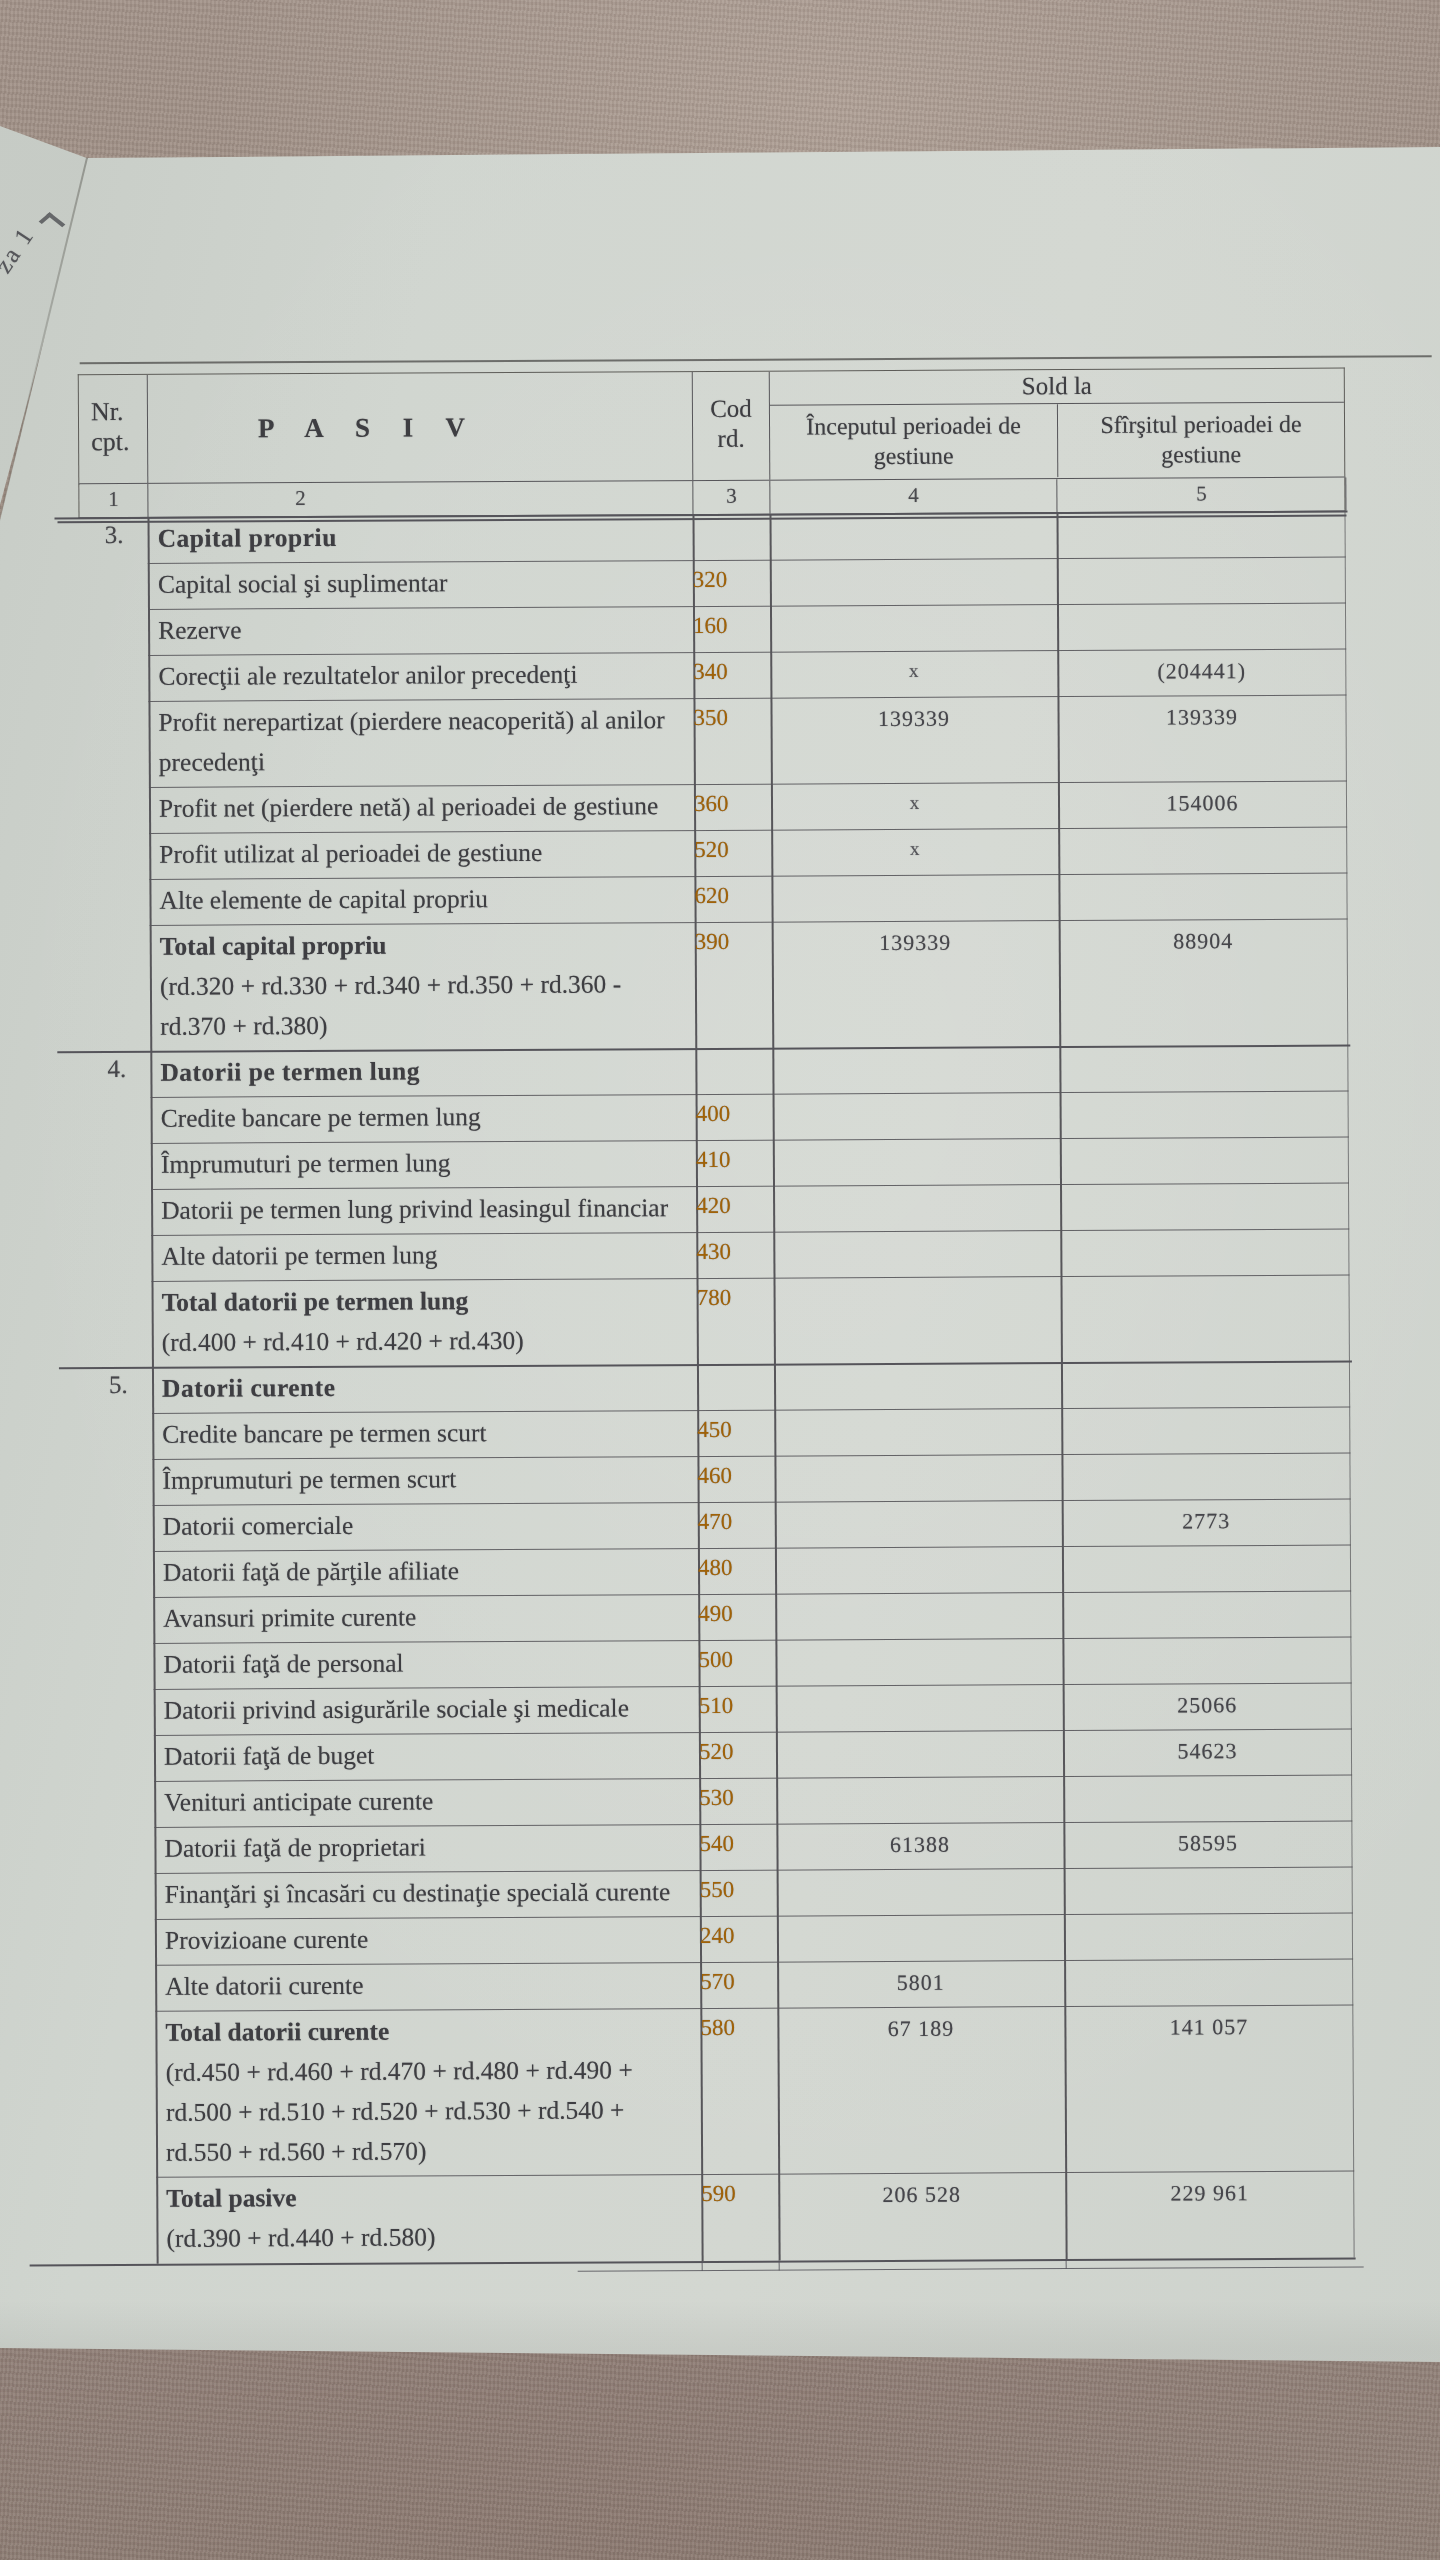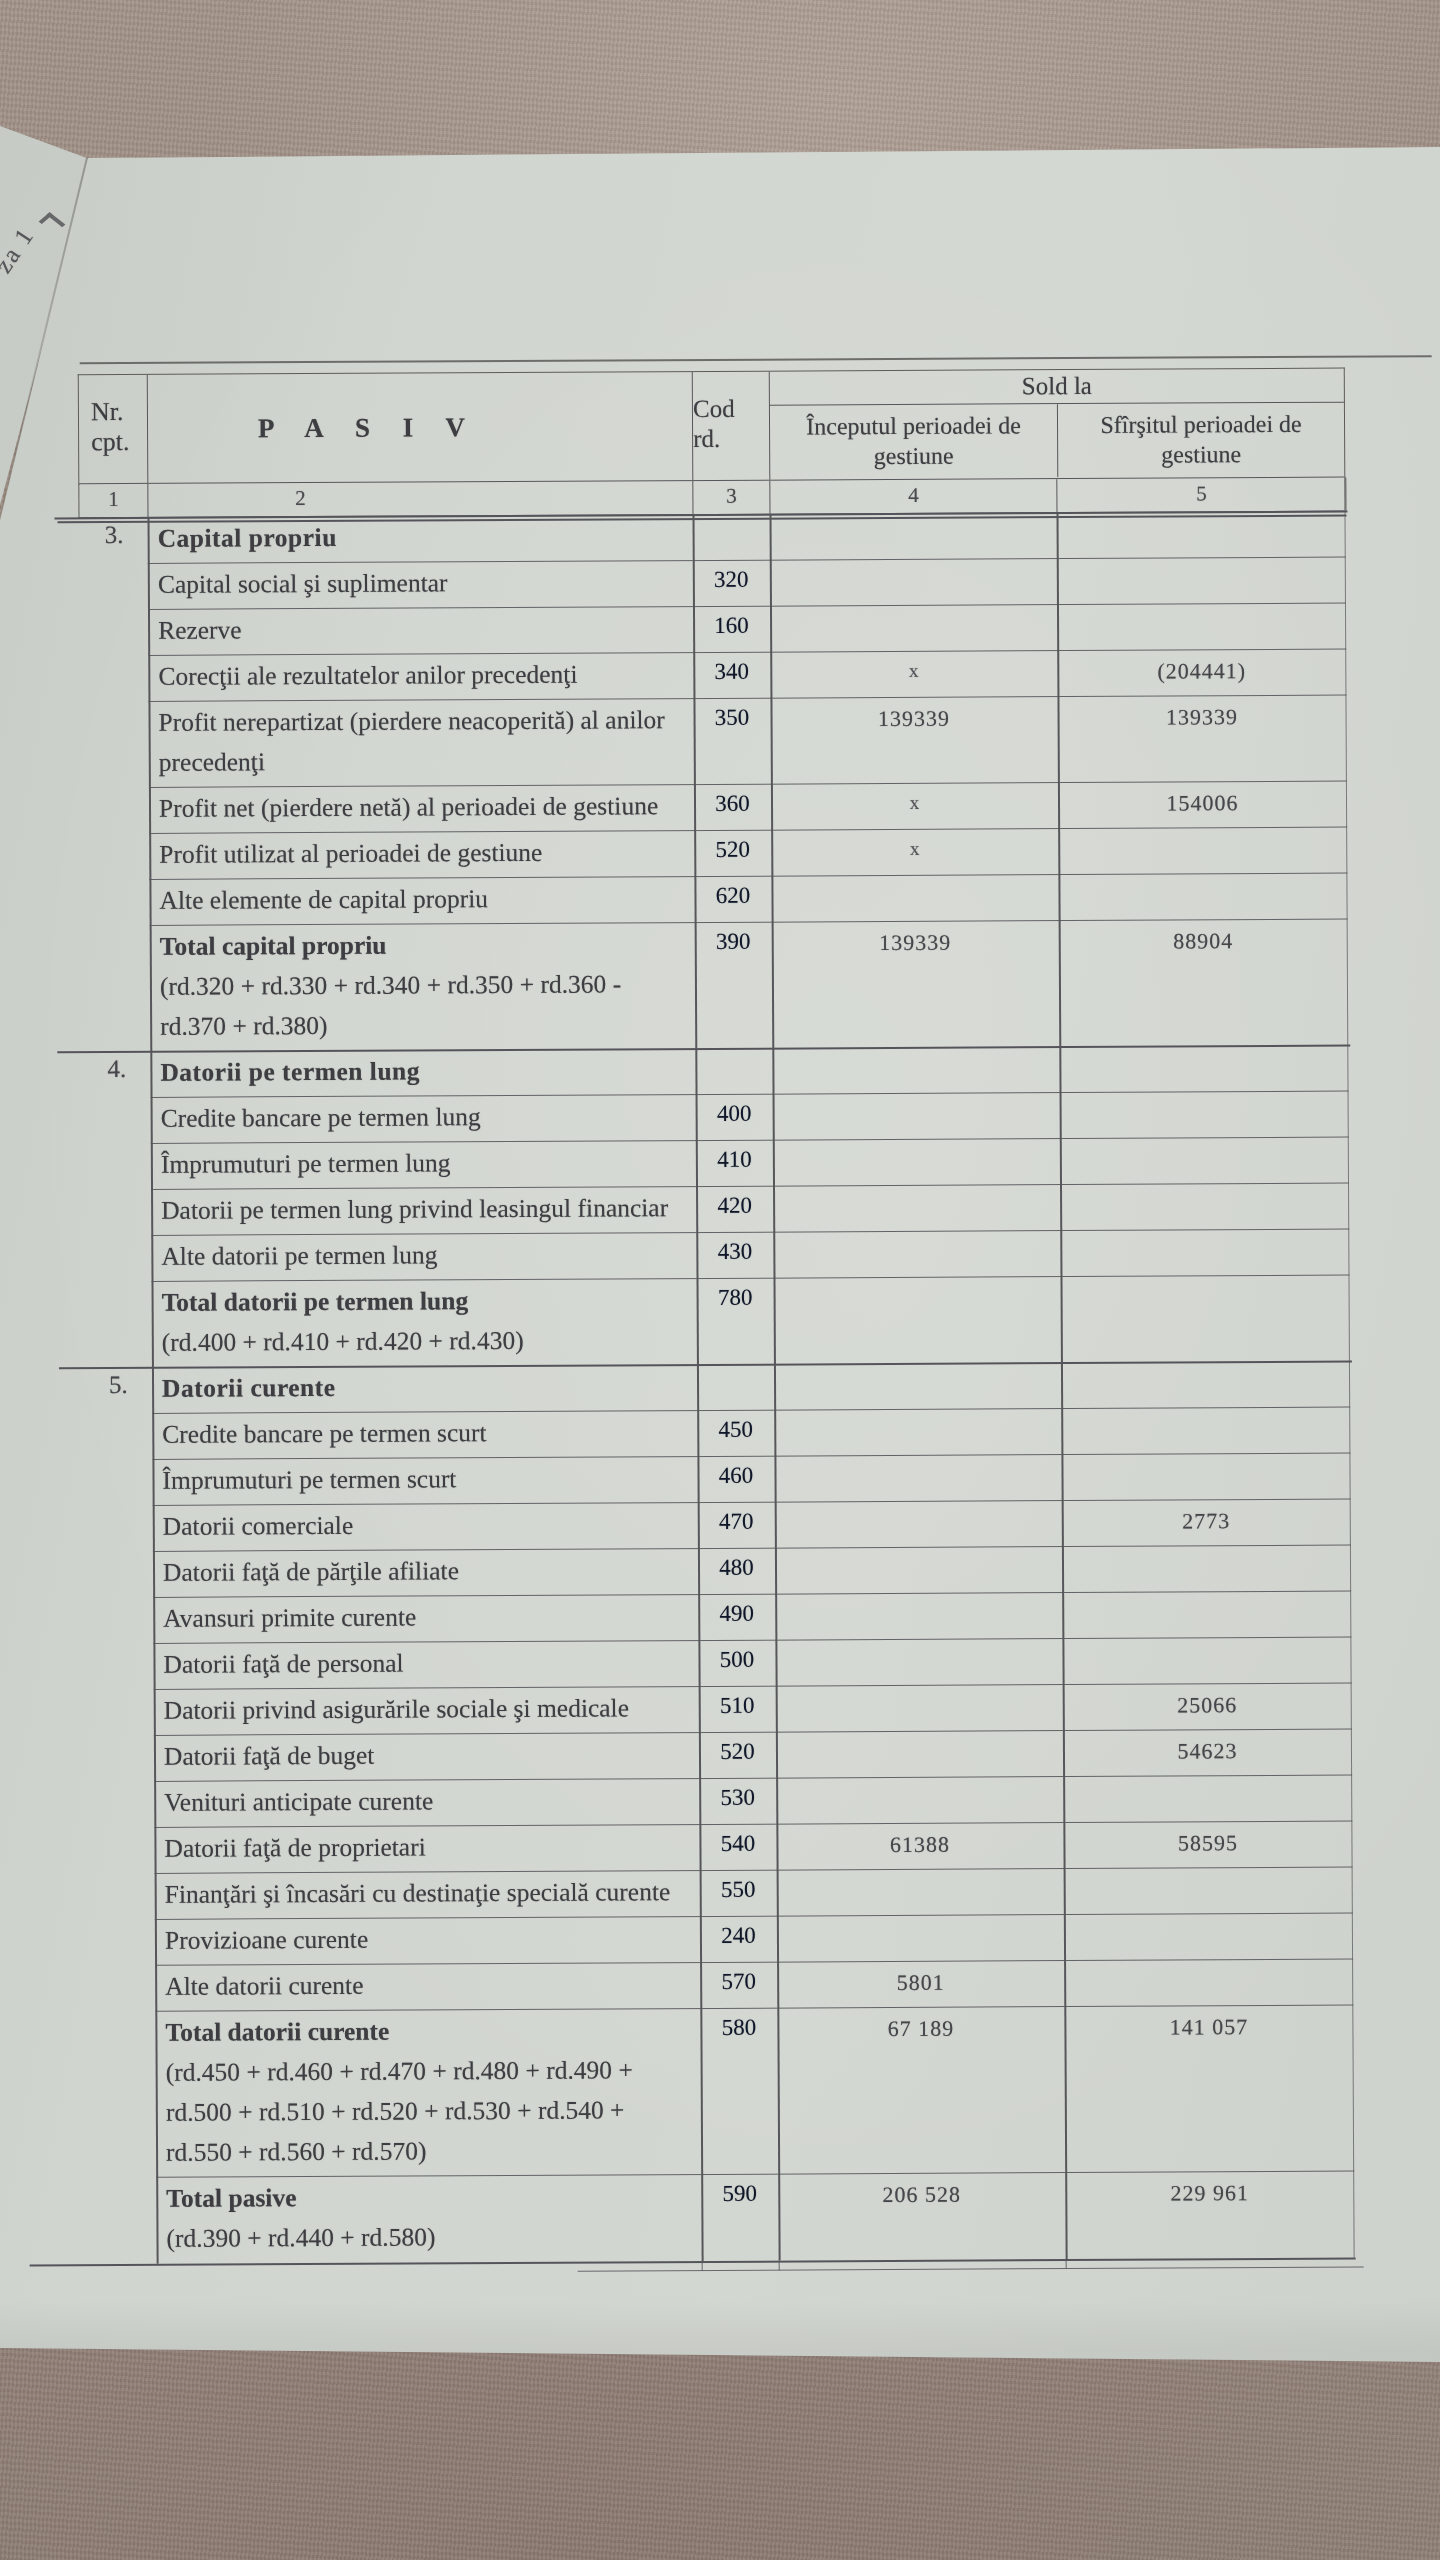--- a/index.html
+++ b/index.html
@@ -59,21 +59,21 @@
   .tbl{position:absolute;left:78px;top:371px;width:1267px;}
 
   
   .hdr{position:relative;border:1.6px solid #5d5c58;border-bottom:none;}
   .hrow1{display:grid;grid-template-columns:69px 545px 77px 574px;height:108px;}
   .hcell{border-right:1.4px solid #57565a;position:relative;}
   .hcell:last-child{border-right:none;}
   .h-nr{font-size:26px;line-height:30px;padding:22px 0 0 12px;}
   .h-pasiv{display:flex;align-items:center;justify-content:center;}
   .h-pasiv span{font-size:27px;font-weight:600;letter-spacing:13px;position:relative;left:-52px;}
-  .h-cod{font-size:25px;line-height:30px;padding-top:22px;}
+  .h-cod{font-size:25px;line-height:30px;text-align:center;padding-top:22px;}
   .sold-top{height:33px;border-bottom:1.4px solid #57565a;text-align:center;font-size:25px;line-height:32px;}
   .sold-sub{display:grid;grid-template-columns:287px 287px;height:73px;}
   .sold-sub .sub{font-size:24px;line-height:30px;text-align:center;padding-top:6px;}
   .sold-sub .sub+.sub{border-left:1.4px solid #57565a;}
   .hnums{position:relative;display:grid;grid-template-columns:69px 545px 77px 287px 289px;height:33px;
          border-top:1.5px solid #57565a;border-left:1.6px solid #5d5c58;border-right:1.6px solid #5d5c58;
          border-bottom:1.6px solid #55545a;}
   .hnums .ncell{border-right:1.4px solid #57565a;text-align:center;font-size:21px;line-height:30px;color:#4a4a4e;}
   .hnums .ncell:last-child{border-right:none;}
   .hnums .n2 span{position:relative;left:-120px;}
@@ -85,21 +85,21 @@
   .row{display:grid;grid-template-columns:69px 545px 77px 287px 289px;position:relative;}
   .row::after{content:'';position:absolute;left:69px;right:-1px;bottom:0;height:1.5px;background:rgba(86,85,90,.9);}
   .row.nosep::after{display:none;}
   .row.section::before{content:'';position:absolute;left:-24px;right:-3px;top:-1px;height:1.6px;background:#55545a;}
   .c{position:relative;}
   .c-nr{font-size:25px;padding:3px 0 0 26px;color:#46464a;}
   .c-lbl{font-size:25.5px;line-height:40px;padding:1px 8px 5px 10px;min-height:40px;}
   .row.section .c-lbl{font-weight:700;letter-spacing:.5px;}
   .c-lbl .frm{display:block;font-weight:400;letter-spacing:0;}
   .row.total .c-lbl .main{font-weight:700;}
-  .c-cod{font-size:23px;text-align:center;padding-top:6px;color:#0f172a;}
+  .c-cod{font-size:23px;text-align:left;padding-top:6px;color:#a16207;}
   .c-v{font-size:22px;text-align:center;padding-top:8px;color:#46464b;letter-spacing:1px;}
   .c-v.xmark{font-size:19px;color:#55555a;letter-spacing:0;}
   
   .bot1{position:absolute;left:-58px;right:-2px;bottom:-2px;height:1.7px;background:#55545a;}
   .bot2{position:absolute;left:490px;right:-10px;bottom:-10px;height:1.4px;background:rgba(85,84,90,.85);}
   .stub{position:absolute;bottom:-10px;width:1.4px;height:10px;background:rgba(85,84,90,.85);}
 </style>
 </head>
 <body>
 

